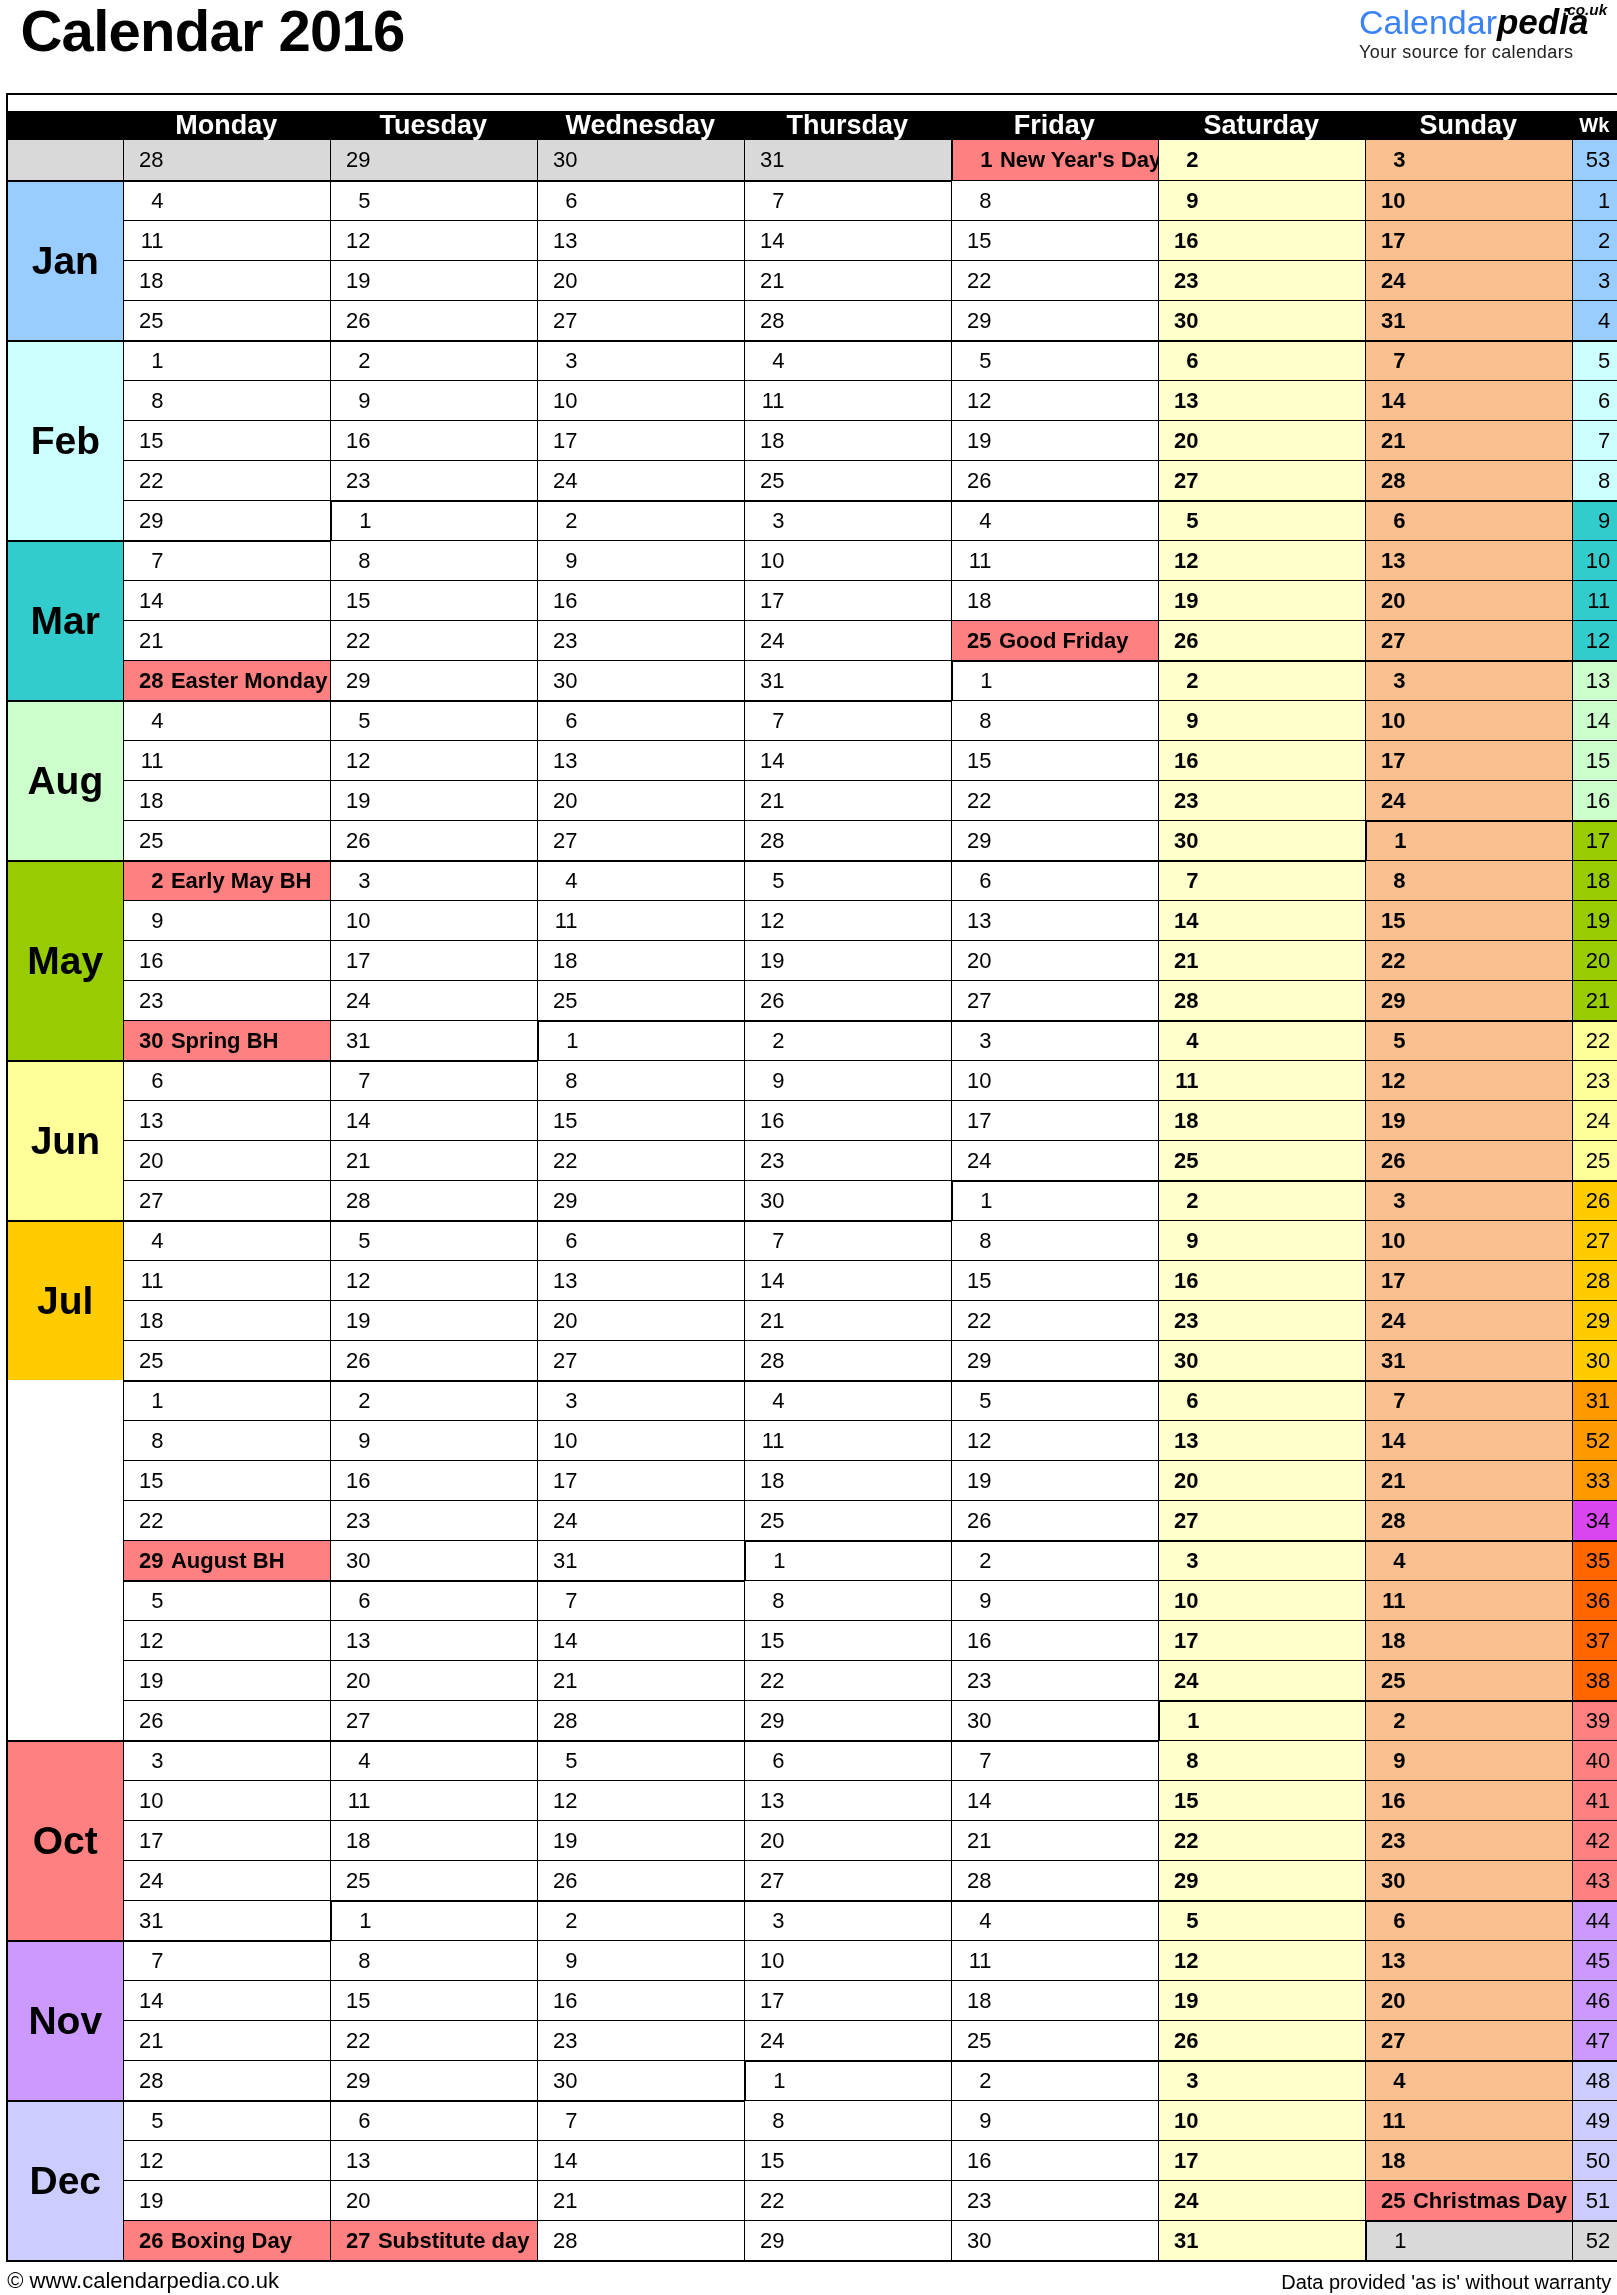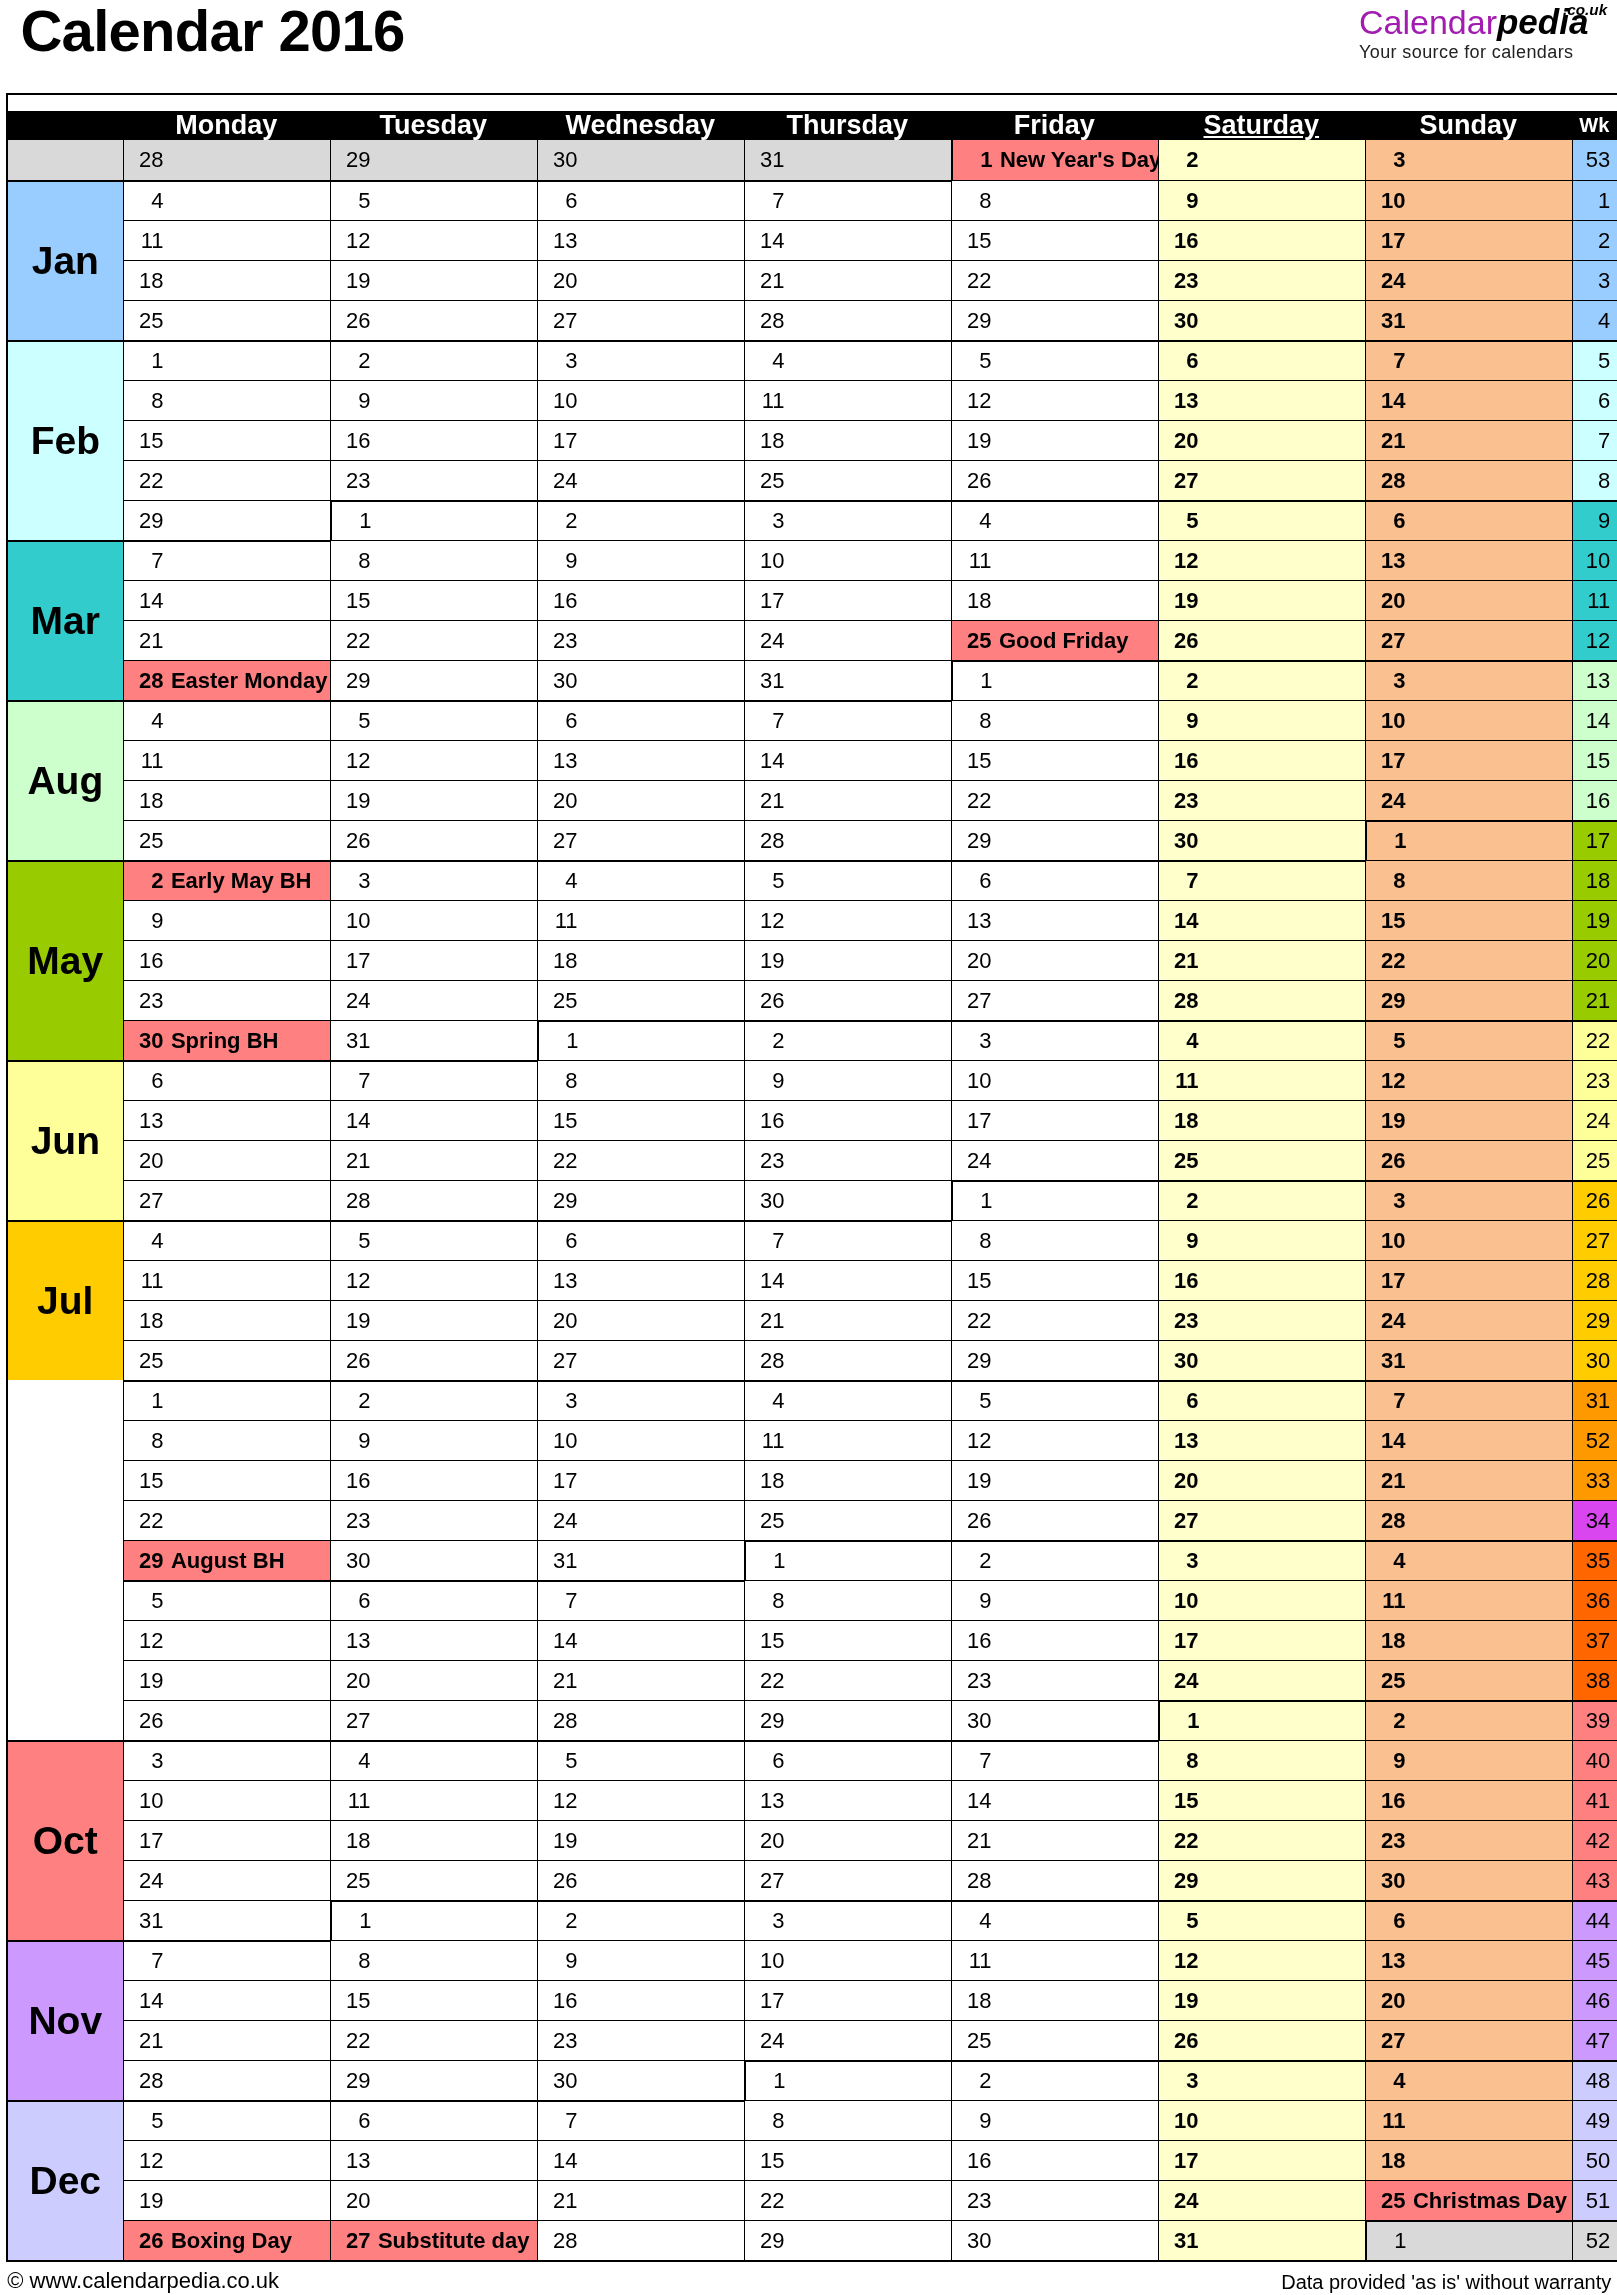--- a/index.html
+++ b/index.html
@@ -3,21 +3,21 @@
 <meta charset="utf-8">
 <style>
   html,body{margin:0;padding:0;}
   body{width:1617px;height:2295px;background:#ffffff;position:relative;
        font-family:"Liberation Sans", sans-serif;color:#000;}
   .page-title{position:absolute;left:20.4px;top:1.5px;font-size:58px;font-weight:bold;
        letter-spacing:-0.7px;line-height:1.0;}
   
   .logo{position:absolute;top:4.4px;left:1359px;width:254px;}
   .logo-line{position:relative;white-space:nowrap;line-height:1.0;}
-  .logo-cal{font-size:34px;color:#a21caf;}
+  .logo-cal{font-size:34px;color:#3b82f6;}
   .logo-pedia{font-size:35px;font-weight:bold;font-style:italic;}
   .logo-couk{position:absolute;top:-2.9px;right:5.8px;font-size:15.3px;font-weight:bold;font-style:italic;}
   .logo-tagline{font-size:18px;color:#222;margin-top:2.2px;letter-spacing:0.4px;}
   
   .cal{position:absolute;left:5.8px;top:93px;display:grid;
        grid-template-columns:115px repeat(7,207px) 45px;
        grid-template-rows:45px repeat(53,40px);
        border:2.2px solid #000;border-bottom-width:2.9px;background:#fff;}
   .hcell{background:#000;color:#fff;display:flex;align-items:center;justify-content:center;
        font-weight:bold;font-size:27px;margin-top:16px;}
@@ -56,21 +56,21 @@
   <div class="logo-tagline">Your source for calendars</div>
 </div>
 
 <div class="cal">
     <div class="hcell" style="grid-area: 1 / 1;"></div>
     <div class="hcell" style="grid-area: 1 / 2;">Monday</div>
     <div class="hcell" style="grid-area: 1 / 3;">Tuesday</div>
     <div class="hcell" style="grid-area: 1 / 4;">Wednesday</div>
     <div class="hcell" style="grid-area: 1 / 5;">Thursday</div>
     <div class="hcell" style="grid-area: 1 / 6;">Friday</div>
-    <div class="hcell" style="grid-area: 1 / 7; text-decoration: underline;">Saturday</div>
+    <div class="hcell" style="grid-area: 1 / 7;">Saturday</div>
     <div class="hcell" style="grid-area: 1 / 8;">Sunday</div>
     <div class="hcell wkh" style="grid-area: 1 / 9;">Wk</div>
     <div class="mlabel r0" style="grid-area: 2 / 1 / span 1; background: rgb(217, 217, 217);"></div>
     <div class="mlabel bt" style="grid-area: 3 / 1 / span 4; background: rgb(153, 204, 255);">Jan</div>
     <div class="mlabel bt" style="grid-area: 7 / 1 / span 5; background: rgb(204, 255, 255);">Feb</div>
     <div class="mlabel bt" style="grid-area: 12 / 1 / span 4; background: rgb(51, 204, 204);">Mar</div>
     <div class="mlabel bt" style="grid-area: 16 / 1 / span 4; background: rgb(204, 255, 204);">Aug</div>
     <div class="mlabel bt" style="grid-area: 20 / 1 / span 5; background: rgb(153, 204, 0);">May</div>
     <div class="mlabel bt" style="grid-area: 25 / 1 / span 4; background: rgb(255, 255, 153);">Jun</div>
     <div class="mlabel bt" style="grid-area: 29 / 1 / span 4; background: rgb(255, 204, 0);">Jul</div>

